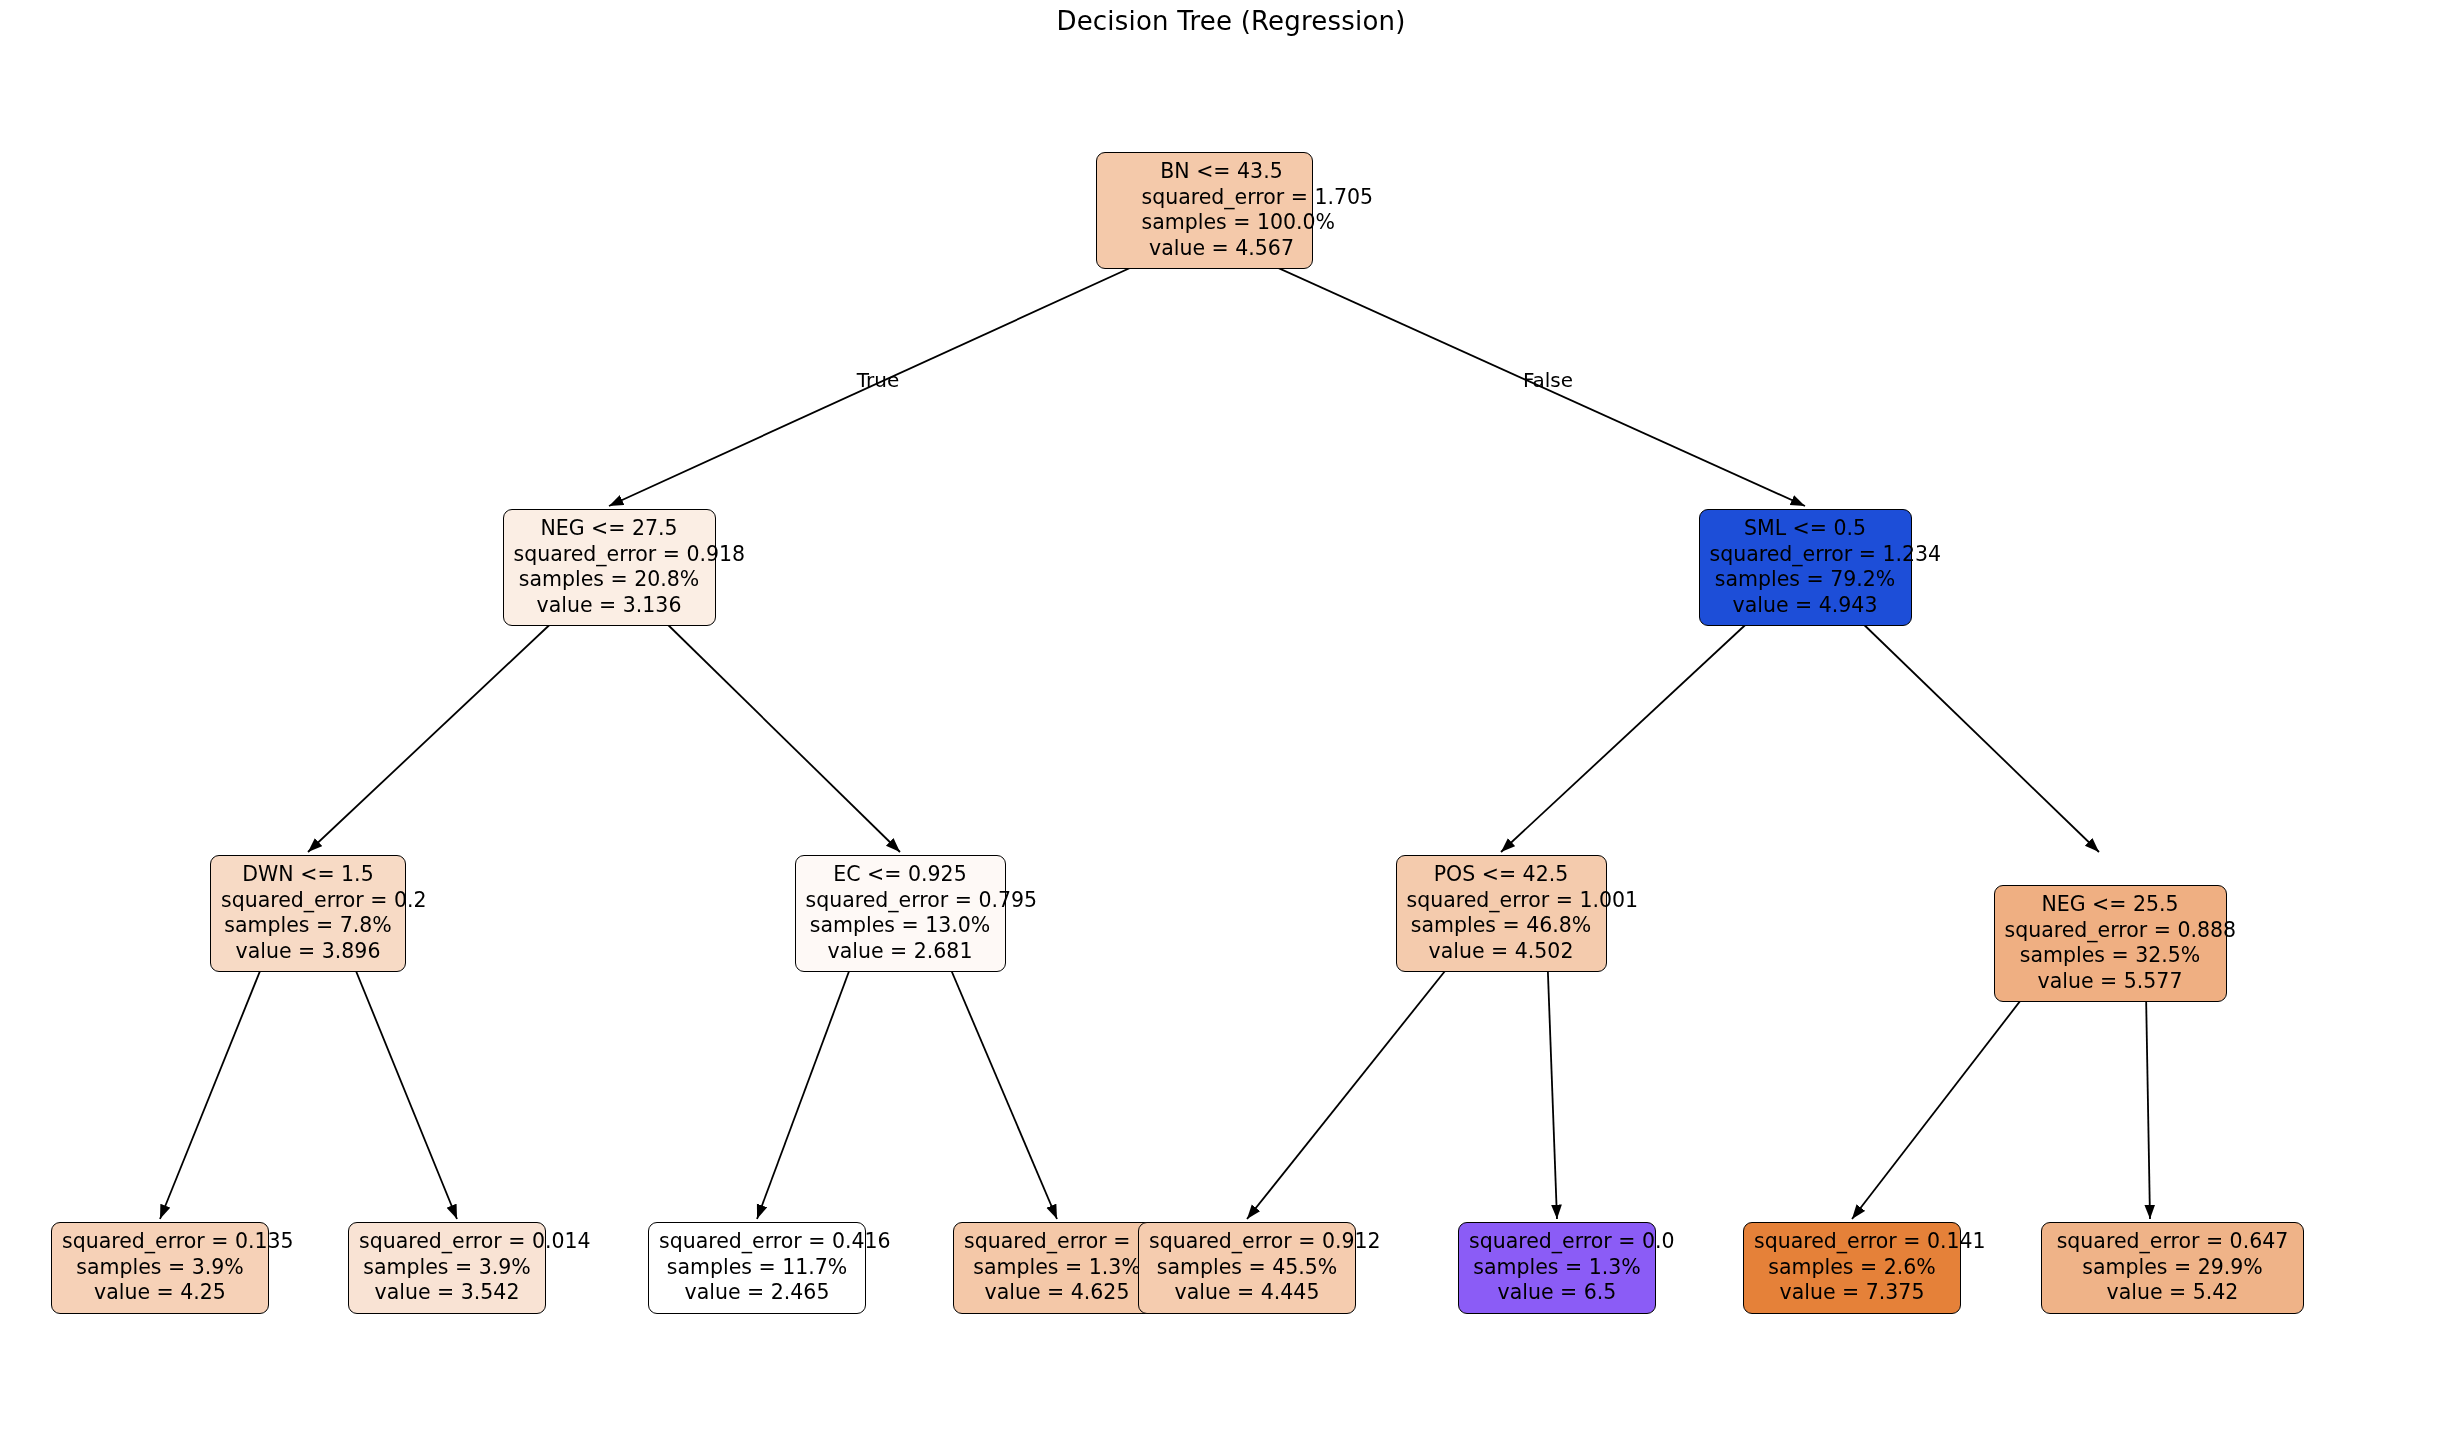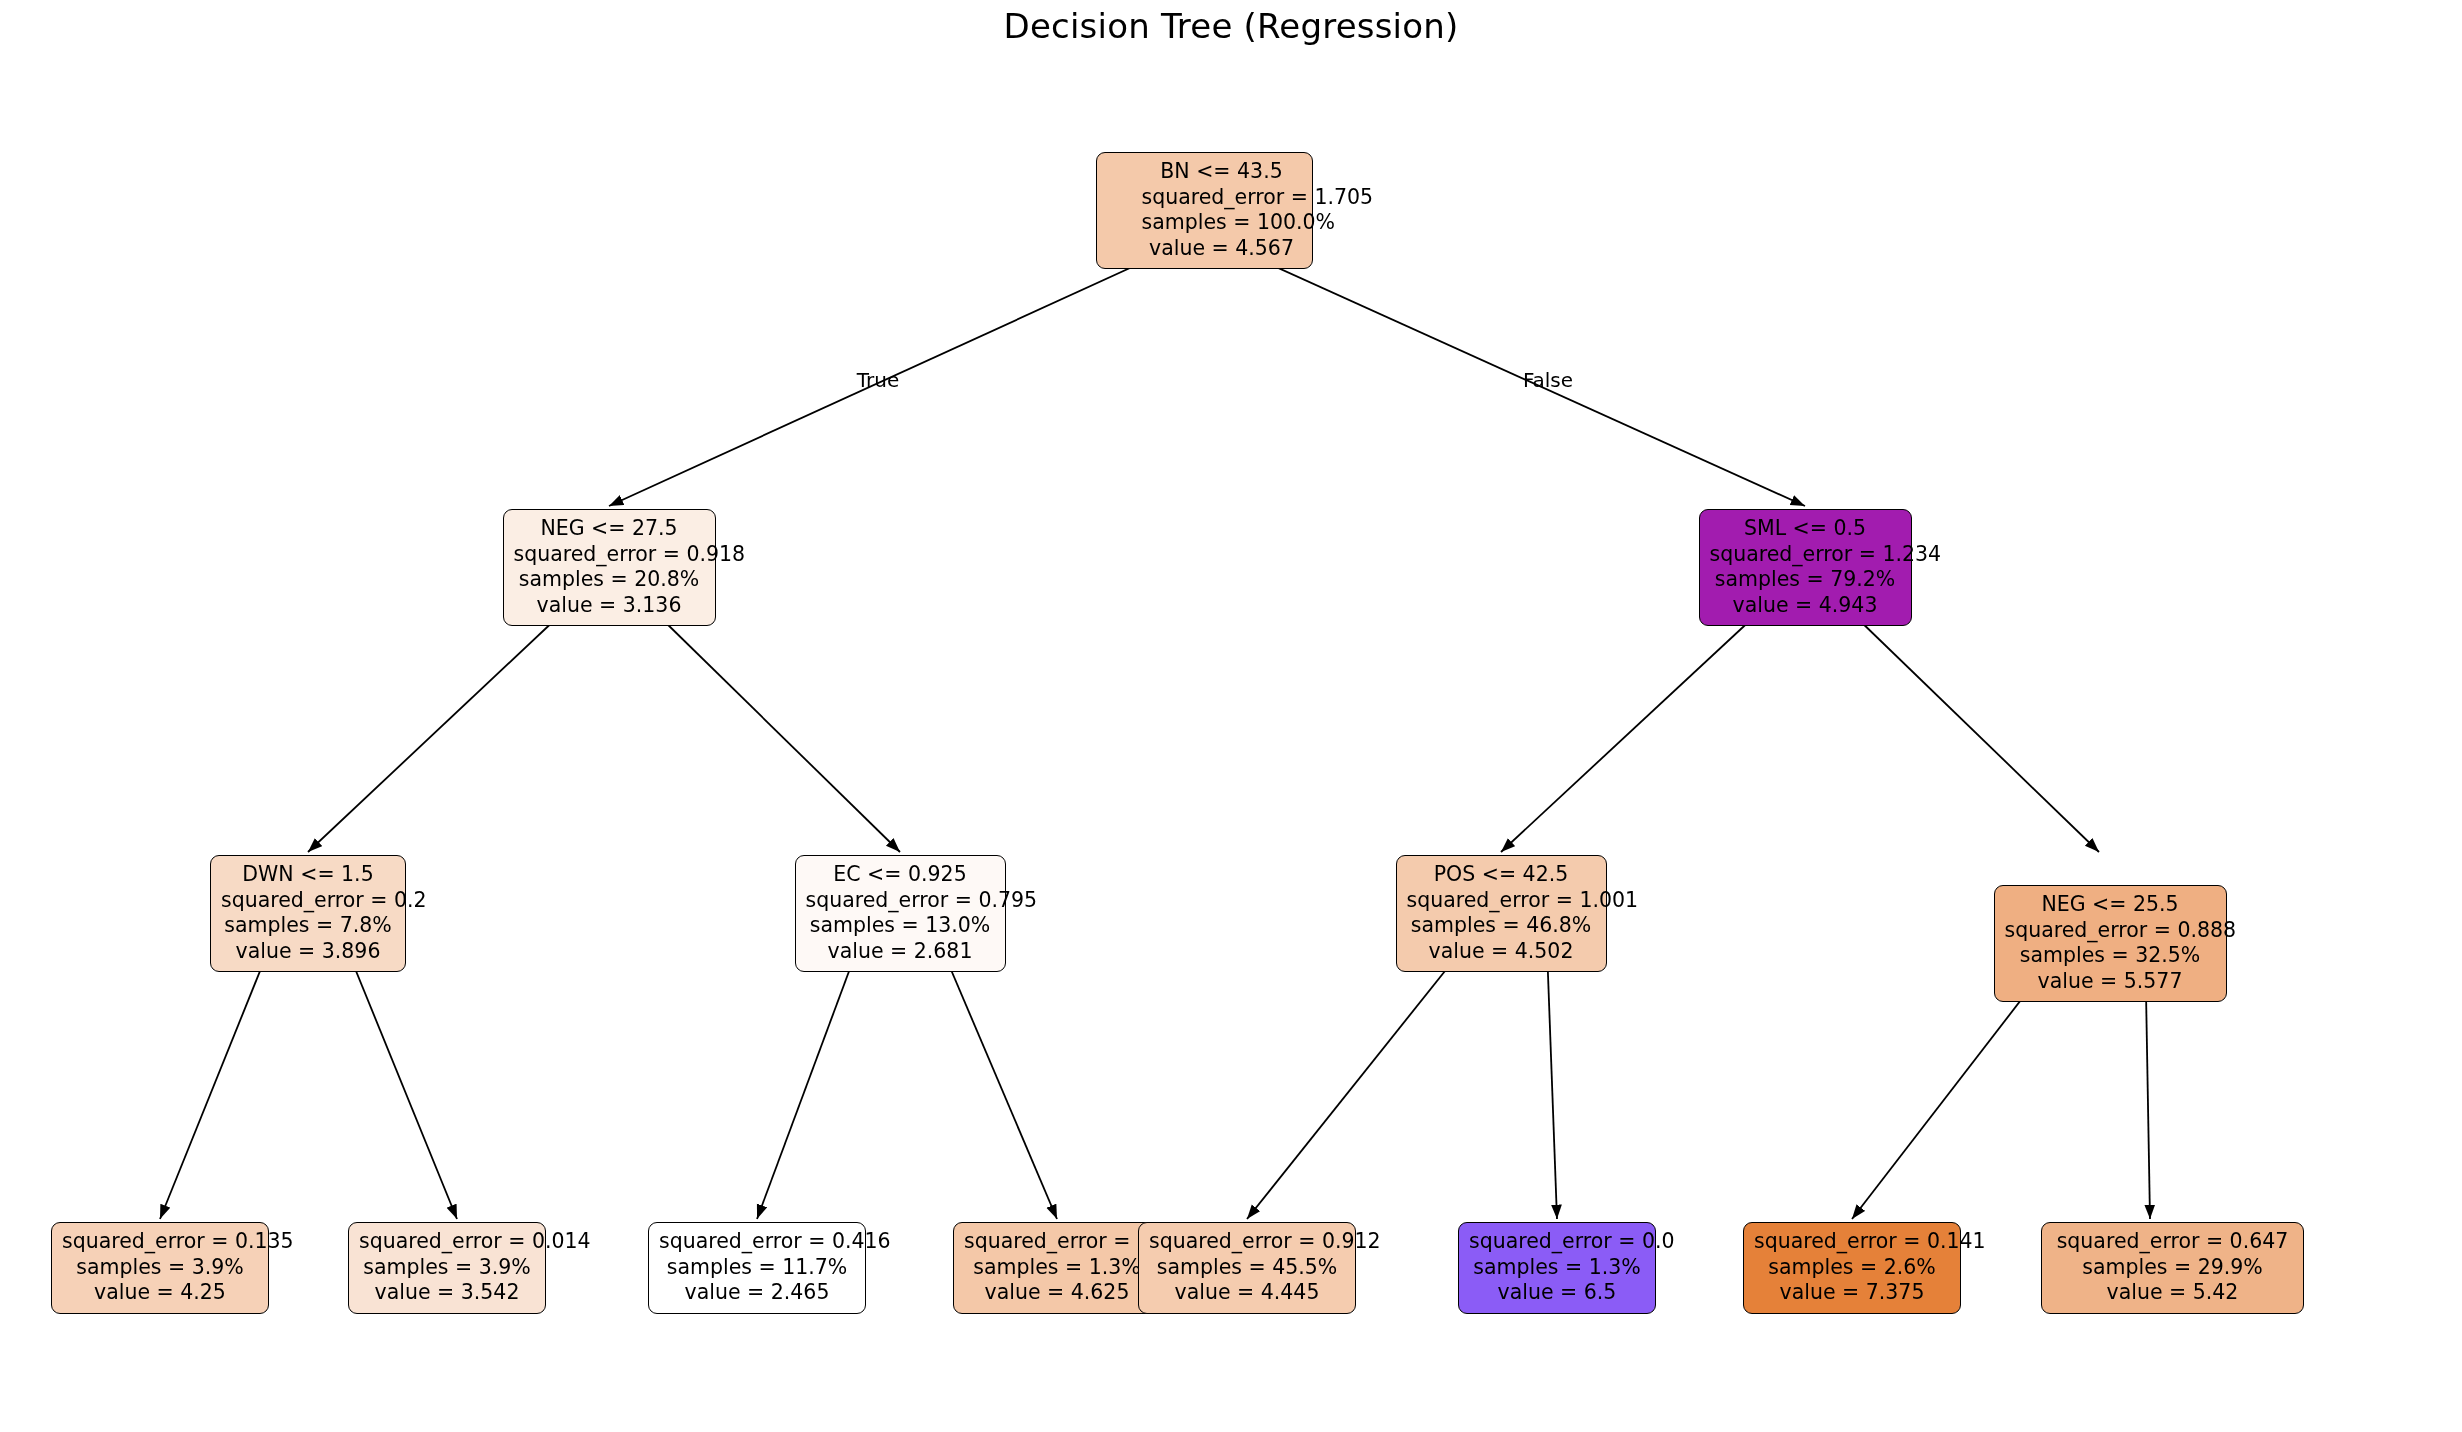--- a/index.html
+++ b/index.html
@@ -32,21 +32,21 @@
     top: 0;
     width: 2462px;
     height: 1432px;
   }
   .chart-title {
     position: absolute;
     left: 0;
     top: 6px;
     width: 2462px;
     text-align: center;
-    font-size: 34px;
+    font-size: 26px;
     color: #000000;
     letter-spacing: 0.2px;
   }
   .tree-node {
     position: absolute;
     box-sizing: border-box;
     border: 1.7px solid #000000;
     border-radius: 9px;
     background: #ffffff;
     padding: 6px 10px 7px 10px;
@@ -102,21 +102,21 @@
         <span class="nline">squared_error = 1.705</span>
         <span class="nline">samples = 100.0%</span>
         <span class="nline">value = 4.567</span>
       </div>
       <div class="tree-node" style="left: 502.5px; top: 509px; width: 213px; min-height: 104px; background: rgb(251, 238, 228);">
         <span class="nline">NEG &lt;= 27.5</span>
         <span class="nline">squared_error = 0.918</span>
         <span class="nline">samples = 20.8%</span>
         <span class="nline">value = 3.136</span>
       </div>
-      <div class="tree-node" style="left: 1698.5px; top: 509px; width: 213px; min-height: 104px; background: #a21caf;">
+      <div class="tree-node" style="left: 1698.5px; top: 509px; width: 213px; min-height: 104px; background: #1d4ed8;">
         <span class="nline">SML &lt;= 0.5</span>
         <span class="nline">squared_error = 1.234</span>
         <span class="nline">samples = 79.2%</span>
         <span class="nline">value = 4.943</span>
       </div>
       <div class="tree-node" style="left: 210px; top: 855px; width: 196px; min-height: 104px; background: rgb(247, 218, 197);">
         <span class="nline">DWN &lt;= 1.5</span>
         <span class="nline">squared_error = 0.2</span>
         <span class="nline">samples = 7.8%</span>
         <span class="nline">value = 3.896</span>

